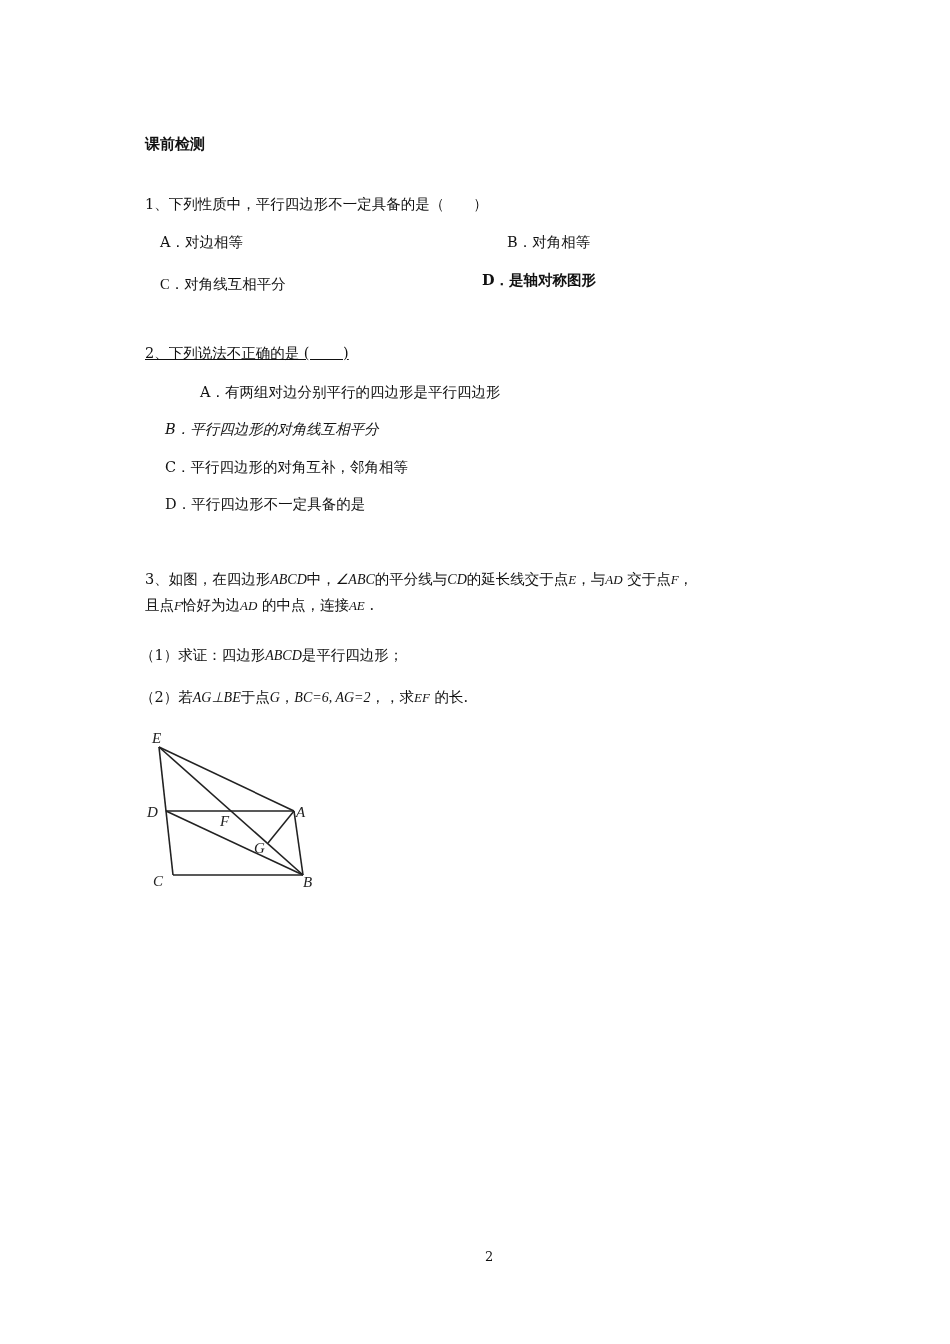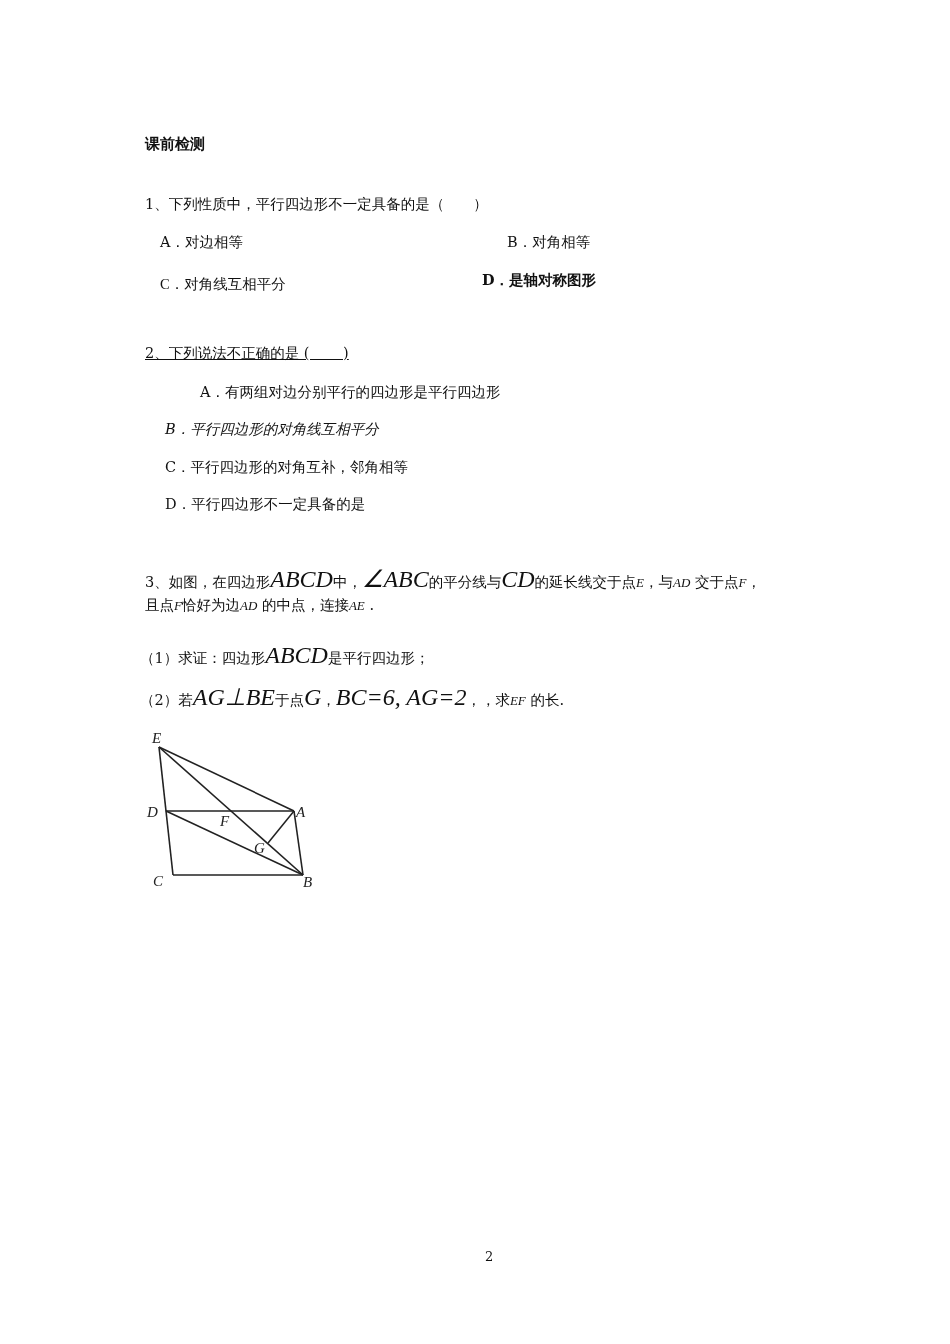--- a/index.html
+++ b/index.html
@@ -2,21 +2,21 @@
 <html><head>
 <meta charset="utf-8">
 <style>
   html, body { margin:0; padding:0; background:#fff; }
   body { width:950px; height:1344px; position:relative; overflow:hidden;
          font-family:"DejaVu Serif","Liberation Serif",serif; color:#111; }
   .abs { position:absolute; white-space:nowrap; }
   .title { left:145px; top:135px; font-size:15px; font-weight:bold;
            font-family:"DejaVu Sans","Liberation Sans",sans-serif; }
   .t { font-size:14.5px; line-height:18px;text-align:right; }
-  .m { font-family:"Liberation Serif",serif; font-style:italic; font-size:24px;margin-top:20px; }
+  .m { font-family:"Liberation Serif",serif; font-style:italic; font-size:14px;margin-top:20px; }
   .ms { font-family:"Liberation Serif",serif; font-style:italic; font-size:13px; }
   .pg { font-size:13px; }
   svg text { font-family:"Liberation Serif",serif; font-style:italic; font-size:15px; fill:#222; }
 </style>
 </head>
 <body>
 
 <div class="abs title">课前检测</div>
 
 <div class="abs t" style="left:145px;top:195px;">1、下列性质中，平行四边形不一定具备的是（　　）</div>

